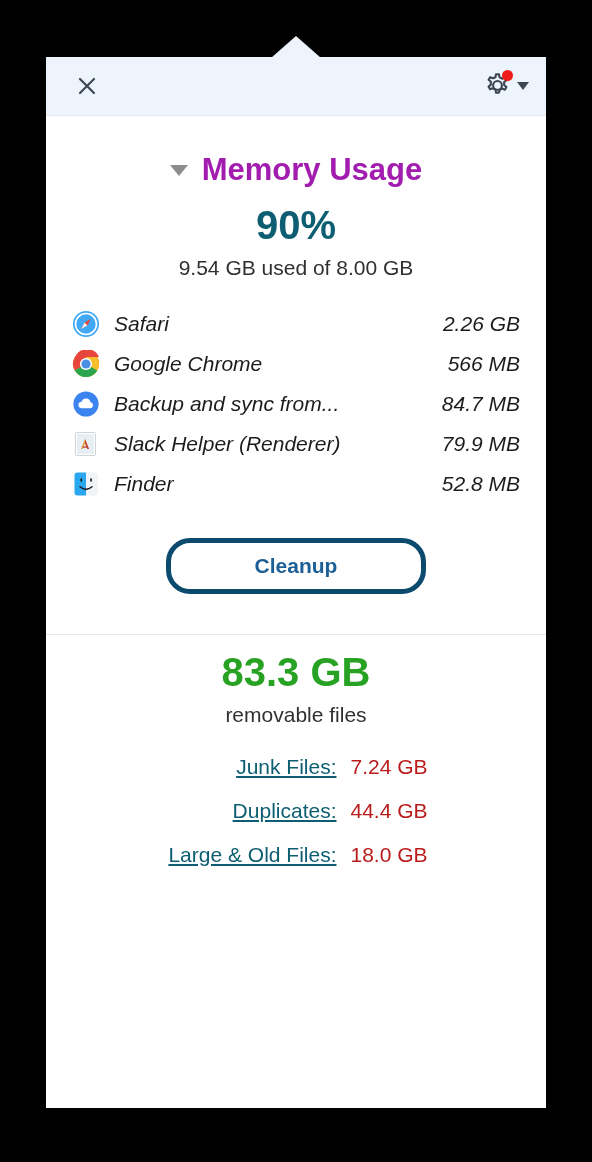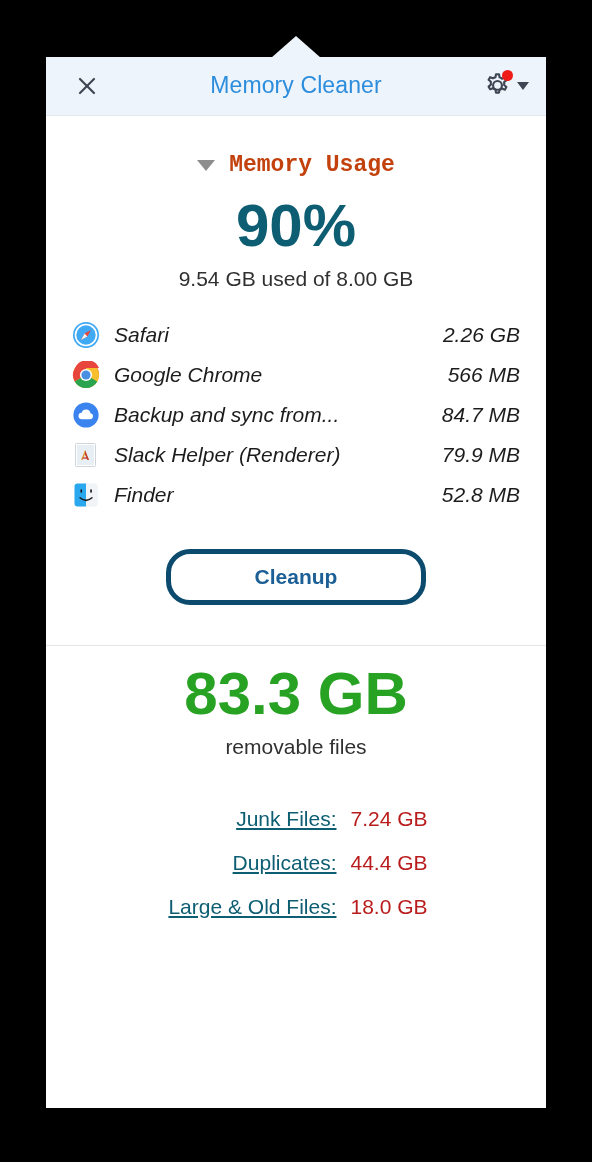--- a/index.html
+++ b/index.html
@@ -107,29 +107,28 @@
     gap: 14px;
     padding-top: 36px;
   }
   .tri {
     width: 0; height: 0;
     border-left: 9px solid transparent;
     border-right: 9px solid transparent;
     border-top: 11px solid #8d8d8d;
   }
   .section-title {
-    font-size: 23px;
+    font-size: 31px;
     font-weight: bold;
-    color: #c2410c;
-    font-family: Liberation Mono, monospace;
+    color: #a21caf;
   }
 
   .big-stat {
     text-align: center;
-    font-size: 60px;
+    font-size: 40px;
     font-weight: bold;
     margin-top: 16px;
     line-height: 1.05;
   }
   .mem-stat { color: #0d5e72; }
   .disk-stat { color: #27a222; }
   .sub-stat {
     text-align: center;
     font-size: 21px;
     color: #303030;
@@ -187,21 +186,21 @@
   .divider {
     margin-top: 40px;
     height: 1px;
     background: #e6e6e6;
   }
 
   
   .disk-list { margin-top: 28px; }
   .disk-row {
     display: flex;
-    align-items: flex-end;
+    align-items: flex-start;
     justify-content: center;
     height: 44px;
   }
   .disk-label {
     width: 215px;
     text-align: right;
     font-size: 21px;
     color: #0d5e72;
     text-decoration: underline;
     cursor: default;
@@ -225,21 +224,20 @@
 
     <div class="titlebar">
 
       <div class="close-btn">
         <svg width="22" height="22" viewBox="0 0 22 22">
           <line x1="4" y1="4" x2="18" y2="18" stroke="#3d4652" stroke-width="2.2" stroke-linecap="round"></line>
           <line x1="18" y1="4" x2="4" y2="18" stroke="#3d4652" stroke-width="2.2" stroke-linecap="round"></line>
         </svg>
       </div>
 
-      <div class="app-title">Memory Cleaner</div>
 
       <div class="gear-wrap">
         <div class="gear-badge-holder">
           <svg width="34" height="34" viewBox="0 0 34 34">
             <g fill="none" stroke="#3d4652" stroke-width="2.1" stroke-linejoin="round">
               <path d="M17 5.2 l3.0 0 0.55 3.0 a9 9 0 0 1 2.5 1.45 l2.85 -1.1 1.5 2.6 -2.3 2.0 a9 9 0 0 1 0 2.9 l2.3 2.0 -1.5 2.6 -2.85 -1.1 a9 9 0 0 1 -2.5 1.45 L20 23.6 l-3.0 0 -0.55 -3.0 a9 9 0 0 1 -2.5 -1.45 l-2.85 1.1 -1.5 -2.6 2.3 -2.0 a9 9 0 0 1 0 -2.9 l-2.3 -2.0 1.5 -2.6 2.85 1.1 A9 9 0 0 1 16.45 8.2 Z"></path>
               <circle cx="18.5" cy="16.4" r="4.4"></circle>
             </g>
           </svg>
           <div class="red-dot"></div>

